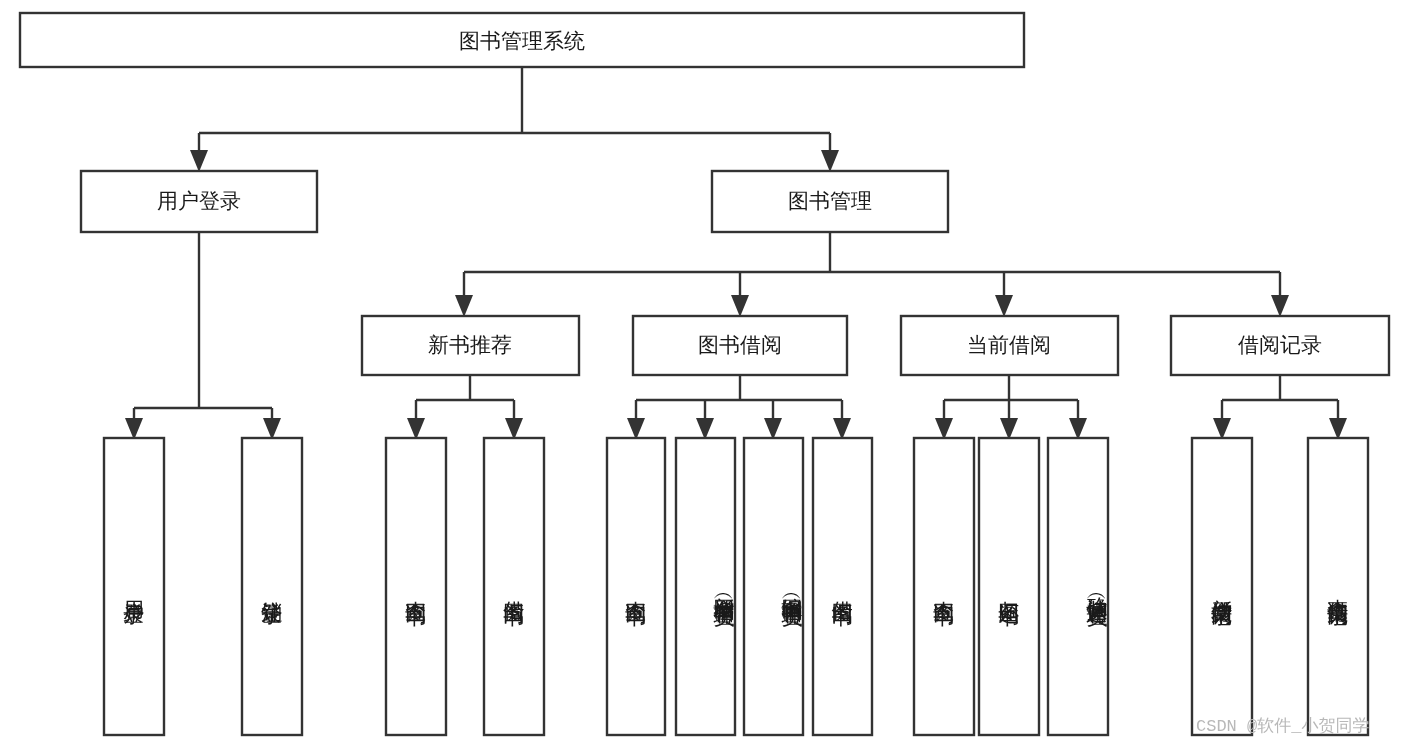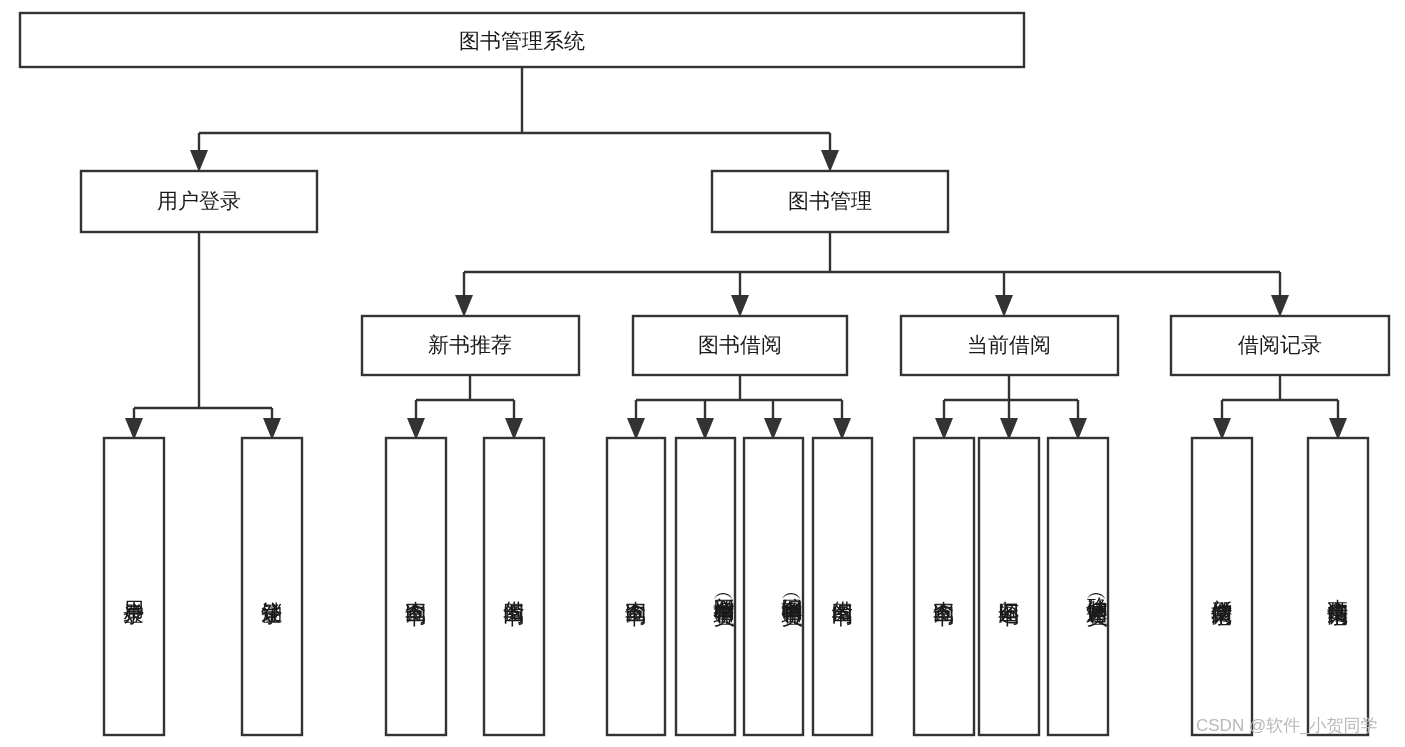--- a/index.html
+++ b/index.html
@@ -58,21 +58,21 @@
     letter-spacing: 1.5px;
     display: flex;
     align-items: center;
     justify-content: center;
     text-align: center;
     pointer-events: none;
     user-select: none;
   }
   .watermark {
     position: absolute;
-    font-family: Liberation Sans, sans-serif;
+    font-family: Liberation Mono, monospace;
     font-size: 17px;
     color: #b8b8b8;
     white-space: nowrap;
     user-select: none;
   }
 </style>
 </head>
 <body>
 
 <div id="canvas">

